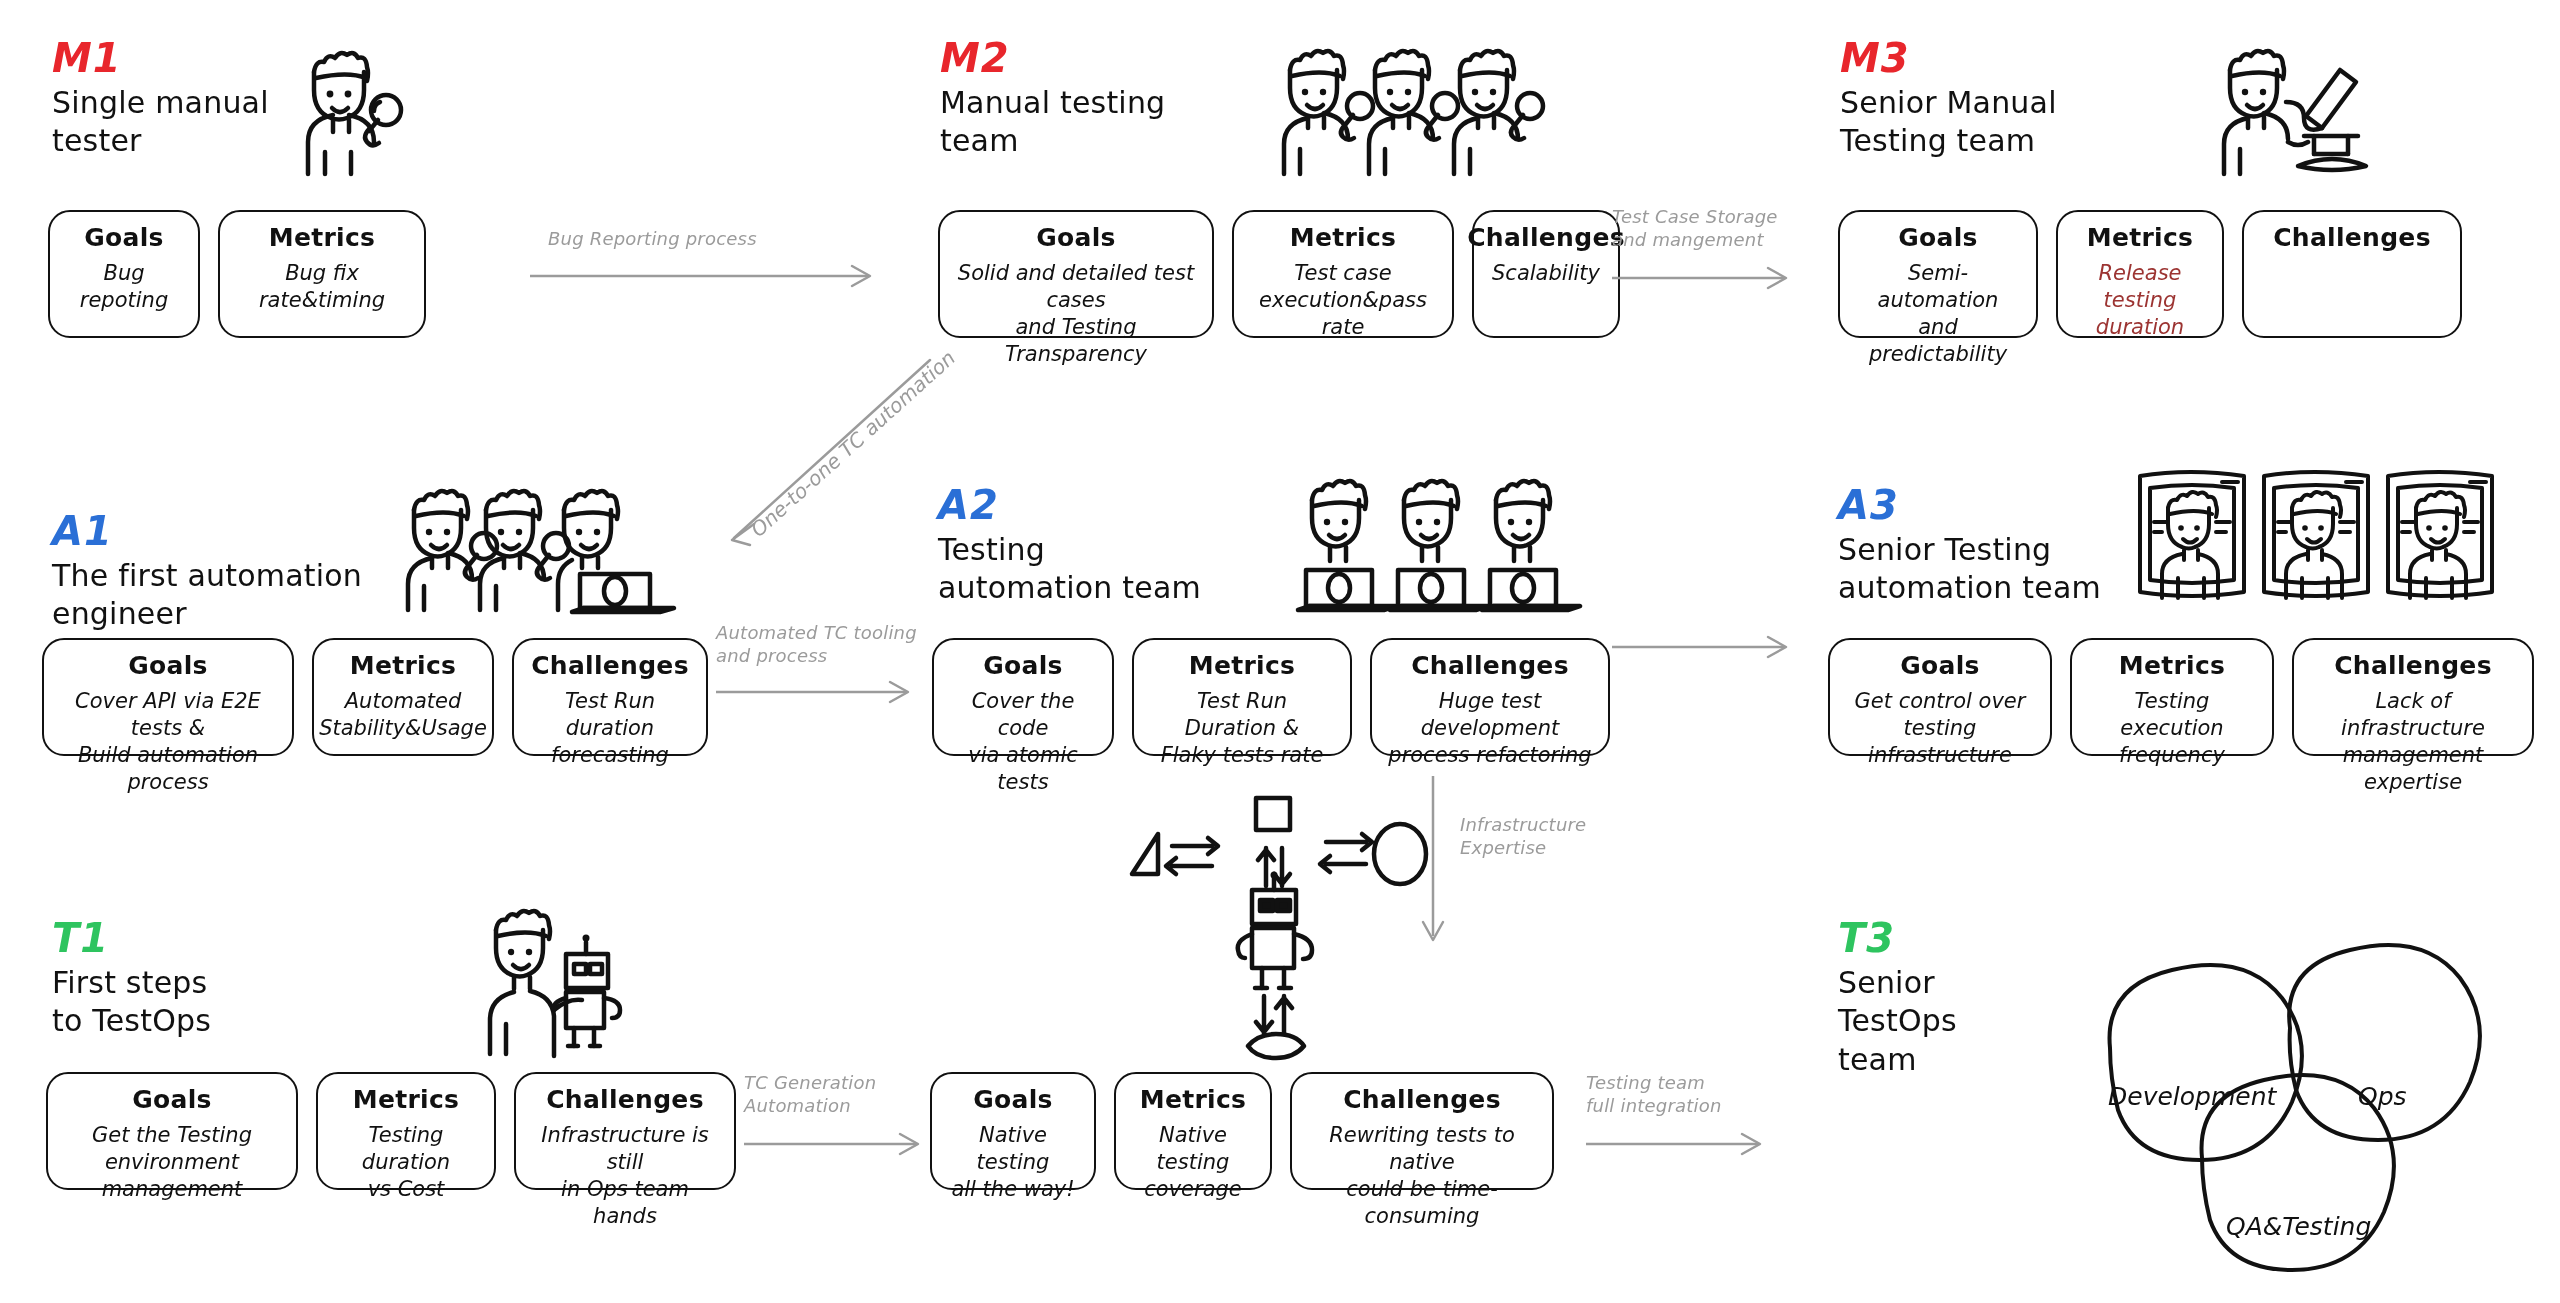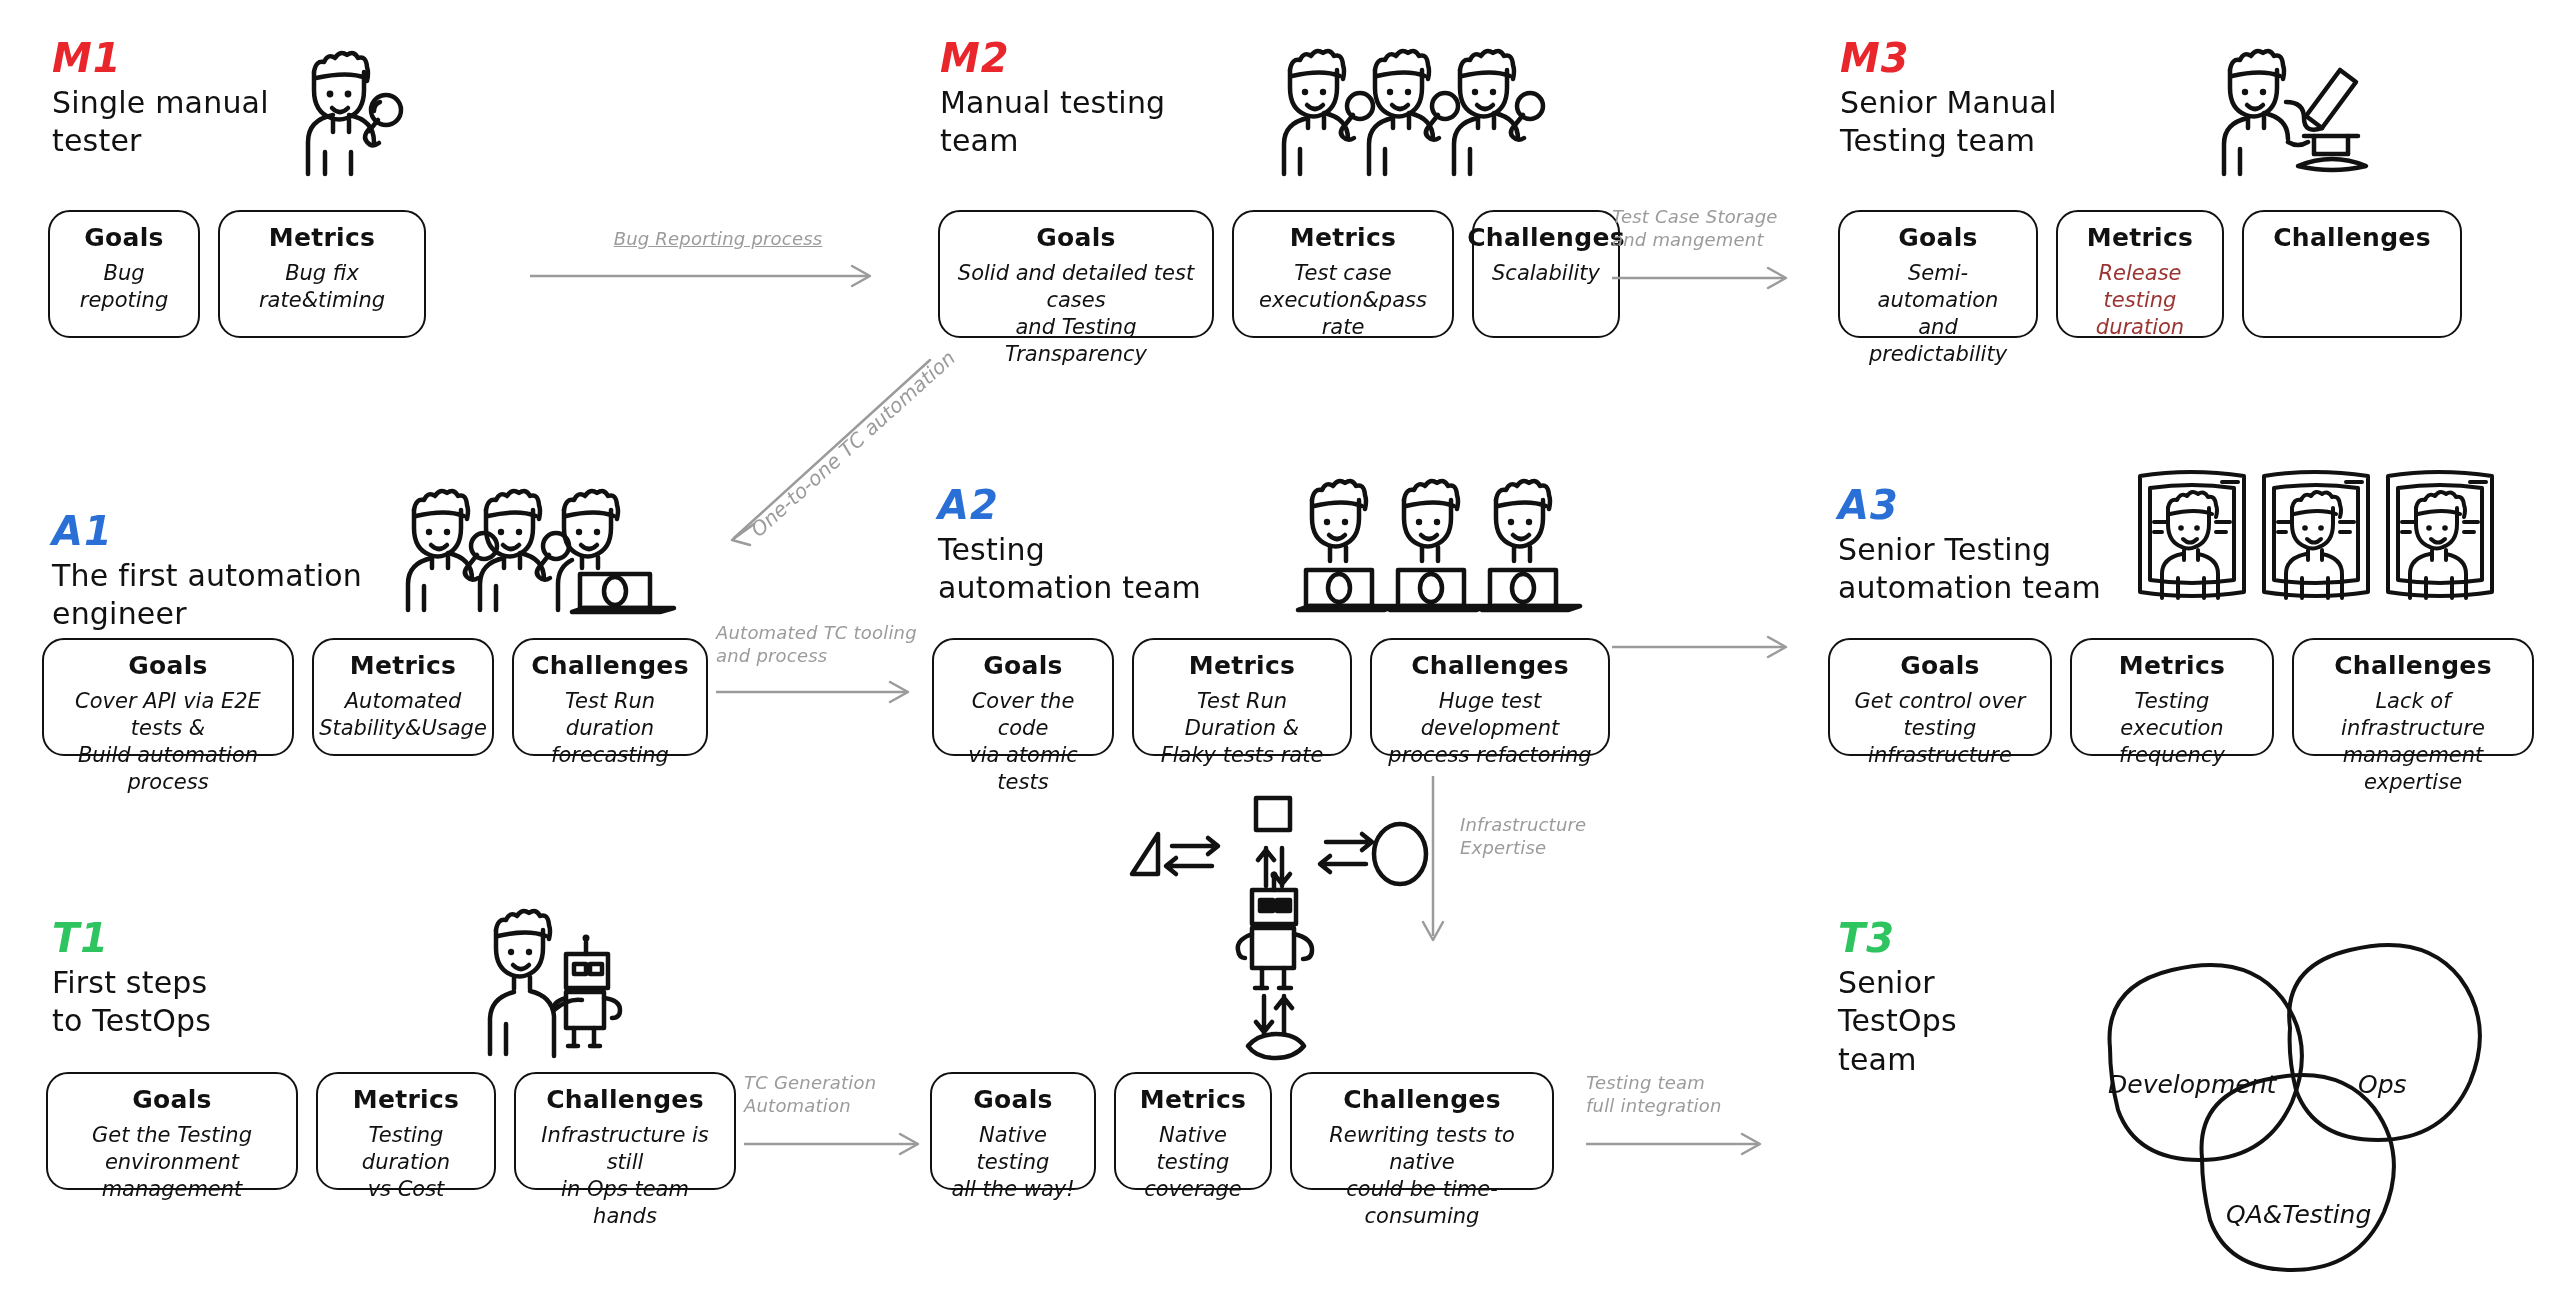--- a/index.html
+++ b/index.html
@@ -63,20 +63,21 @@
 
   
   .art{position:absolute;}
   .art svg{display:block;overflow:visible;}
 
   
   .venn{position:absolute;}
   .venn-label{
     position:absolute;font-size:25px;color:#111;white-space:nowrap;
     font-style:italic;
+    margin-top:12px;
   }
 </style>
 </head>
 <body>
 
 <div class="stage">
 
   <div class="stage-block" style="left:52px;top:38px;">
     <div class="code m">M1</div>
     <div class="title">Single manual
@@ -104,21 +105,21 @@
       <div class="card-h">Goals</div>
       <div class="card-b">Bug repoting</div>
     </div>
     <div class="card" style="width:208px;height:128px;">
       <div class="card-h">Metrics</div>
       <div class="card-b">Bug fix rate&amp;timing</div>
     </div>
   </div>
 
   <div class="conn" style="left:530px;top:228px;width:400px;">
-    <div class="conn-label" style="text-align:center;width:340px;margin-left:18px;text-decoration:underline;">Bug Reporting process</div>
+    <div class="conn-label" style="width:340px;margin-left:18px;">Bug Reporting process</div>
     <svg width="400" height="26" viewBox="0 0 400 26" style="margin-top:12px;">
       <path d="M0 13 H338" stroke="#9b9b9b" stroke-width="2.5" fill="none"></path>
       <path d="M322 3 L340 13 L322 23" stroke="#9b9b9b" stroke-width="2.5" fill="none" stroke-linecap="round" stroke-linejoin="round"></path>
     </svg>
   </div>
 
   <div class="stage-block" style="left:940px;top:38px;">
     <div class="code m">M2</div>
     <div class="title">Manual testing
 team</div>

